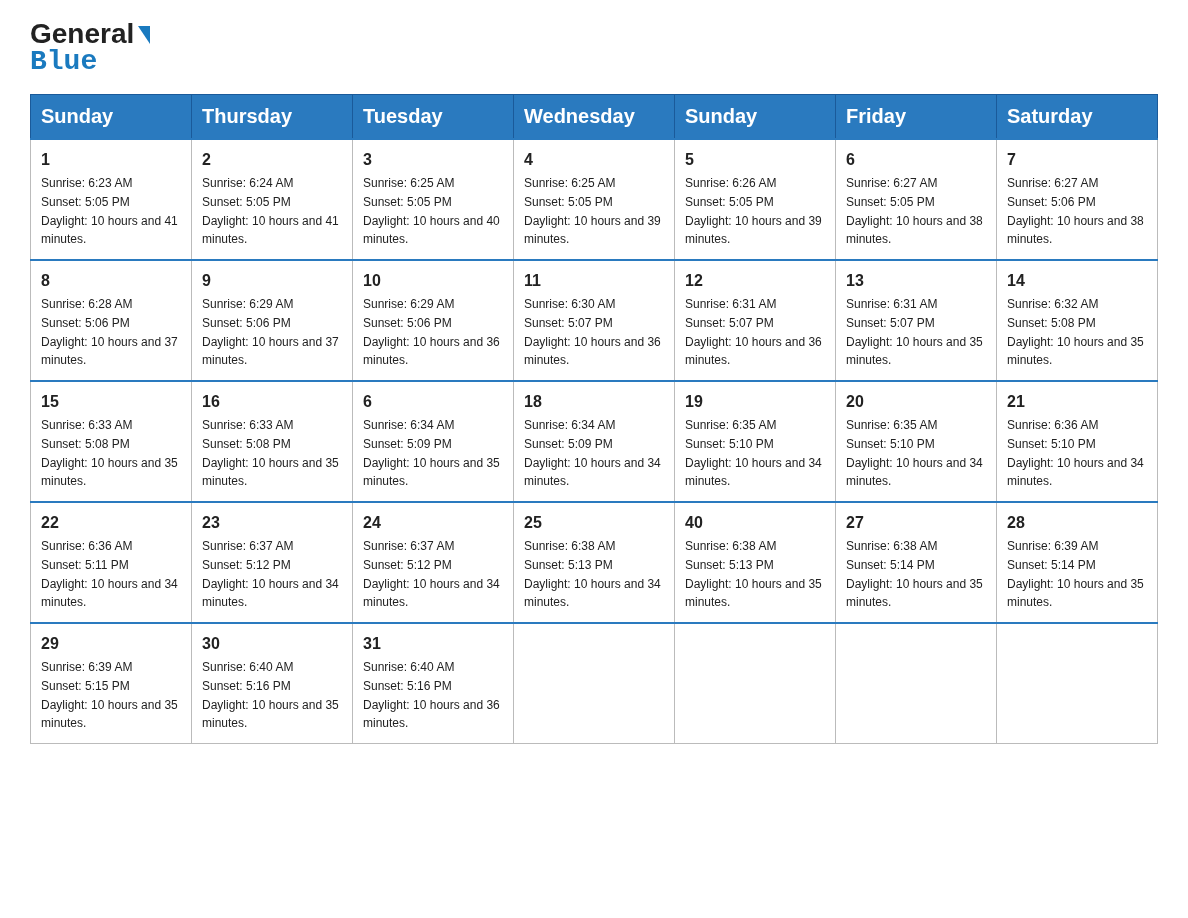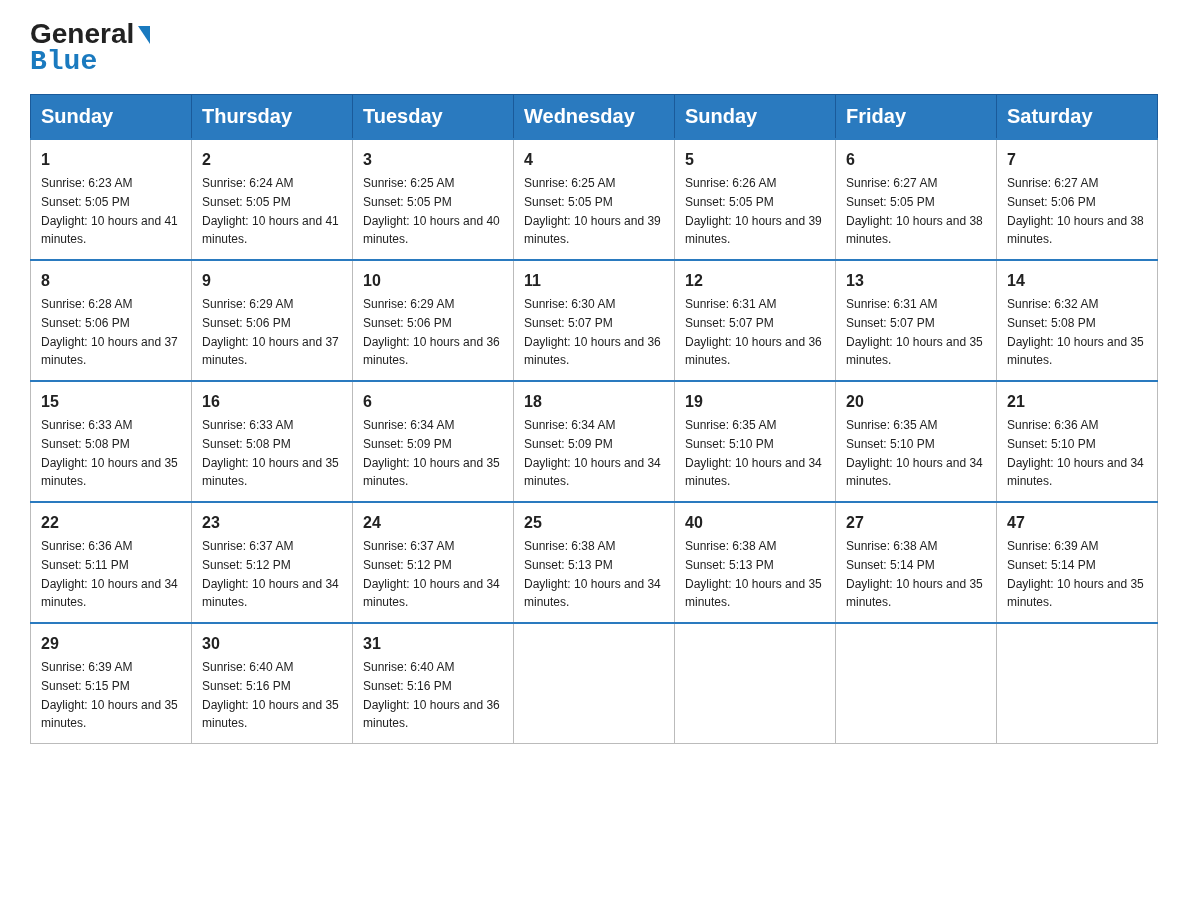--- a/index.html
+++ b/index.html
@@ -243,21 +243,21 @@
       </td>
         <td>
         <span class="day-number">40</span>
         <span class="day-info">Sunrise: 6:38 AM<br>Sunset: 5:13 PM<br>Daylight: 10 hours and 35 minutes.</span>
       </td>
         <td>
         <span class="day-number">27</span>
         <span class="day-info">Sunrise: 6:38 AM<br>Sunset: 5:14 PM<br>Daylight: 10 hours and 35 minutes.</span>
       </td>
         <td>
-        <span class="day-number">47</span>
+        <span class="day-number">28</span>
         <span class="day-info">Sunrise: 6:39 AM<br>Sunset: 5:14 PM<br>Daylight: 10 hours and 35 minutes.</span>
       </td>
       </tr>
       <tr>
         <td>
         <span class="day-number">29</span>
         <span class="day-info">Sunrise: 6:39 AM<br>Sunset: 5:15 PM<br>Daylight: 10 hours and 35 minutes.</span>
       </td>
         <td>
         <span class="day-number">30</span>

